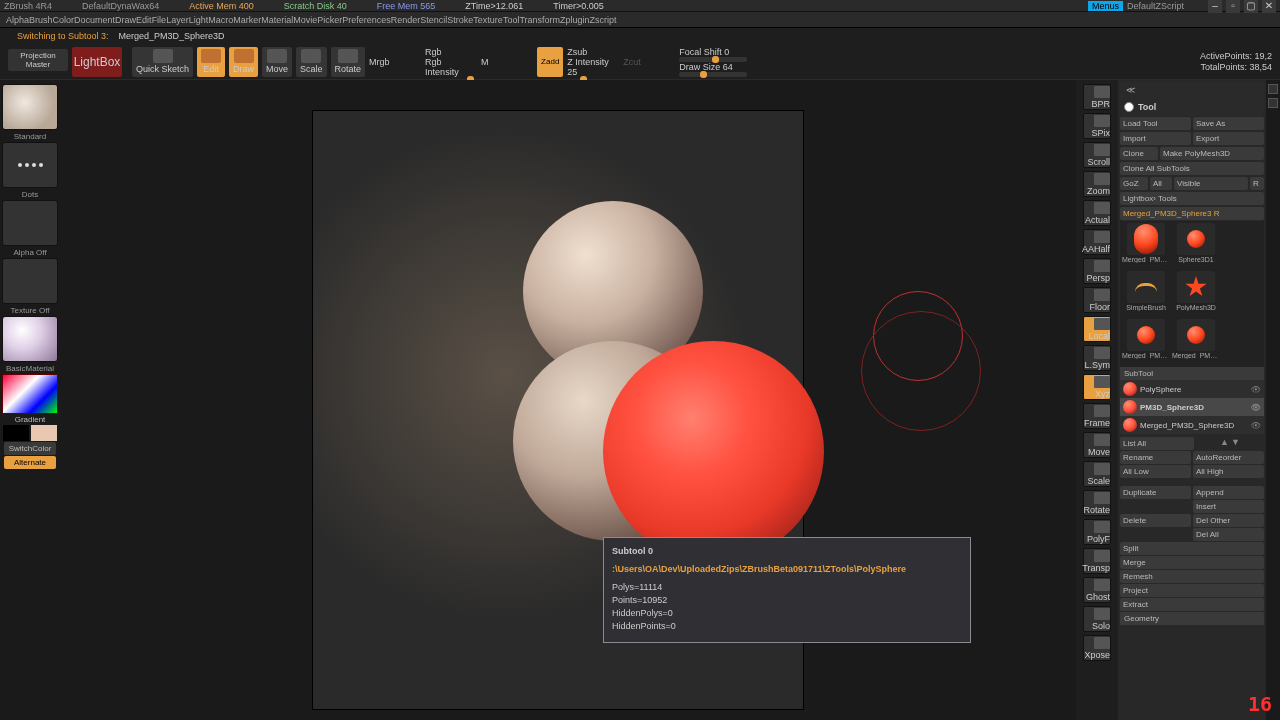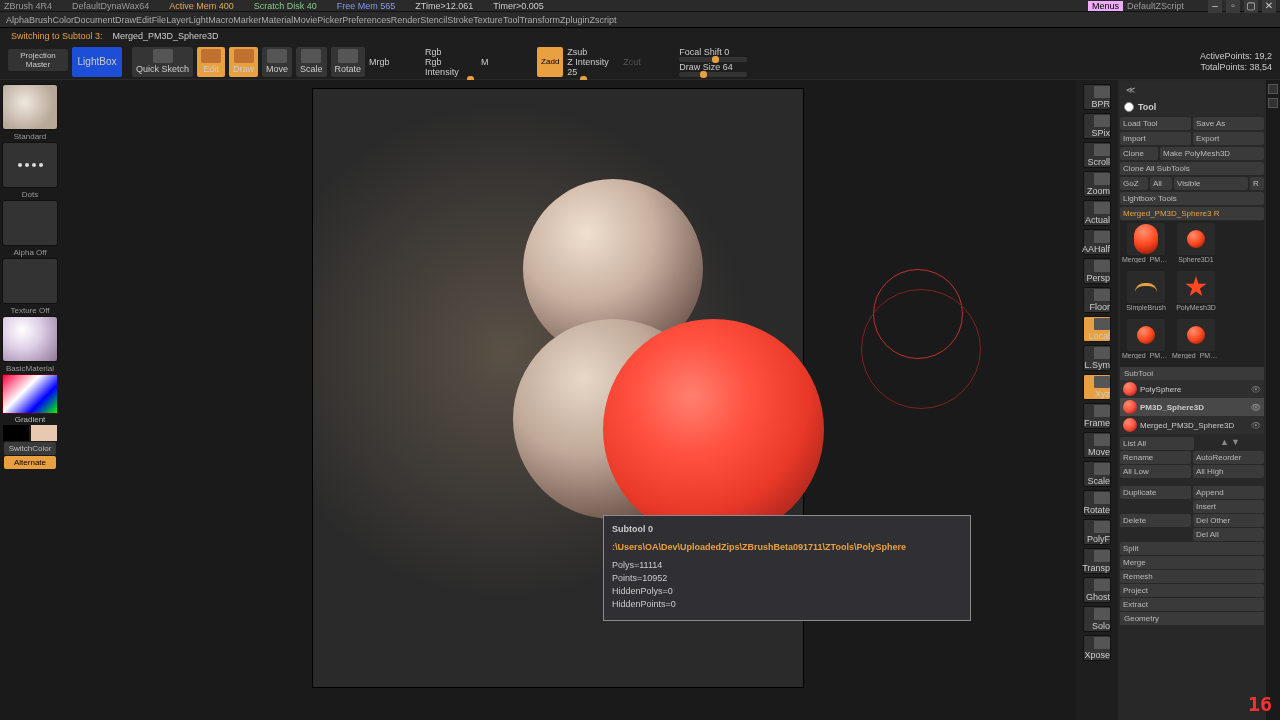--- a/index.html
+++ b/index.html
@@ -1,47 +1,47 @@
 <!DOCTYPE html>
 <html><head>
 <meta charset="utf-8">
 <style>
 * { margin:0; padding:0; box-sizing:border-box; font-family:Verdana,Arial,sans-serif; font-size:9px; color:#ccc; user-select:none; }
 body { width:1280px; height:720px; overflow:hidden; background:#1a1a1a; }
-.titlebar { height:12px; background:#2a2a2a; display:flex; align-items:center; padding:0 4px; border-bottom:1px solid #111; }
+.titlebar { height:12px; background:#2a2a2a; display:flex; align-items:center; padding:0 4px; border-bottom:1px solid #111;gap:10px; }
 .titlebar .t { flex:0 0 auto; margin-right:20px; color:#999; }
 .titlebar .mem { color:#e8a858; }
 .titlebar .sd { color:#88c888; }
 .titlebar .fm { color:#8899ee; }
 .titlebar .zt { color:#ccc; }
 .titlebar-right { margin-left:auto; display:flex; gap:4px; align-items:center; }
-.menus-btn { background:#f0abfc; color:#000; padding:0 4px;text-align:right; }
+.menus-btn { background:#0ea5e9; color:#000; padding:0 4px;text-align:right; }
 .win-btn { width:14px; height:14px; background:#3a3a3a; display:flex; align-items:center; justify-content:center; font-size:10px; }
 .menubar { height:16px; background:#2a2a2a; display:flex; align-items:center; padding:0 6px; border-bottom:1px solid #000; }
 .menubar span { color:#aaa; }
-.status-line { height:16px; padding:1px 11px; display:flex; align-items:center; gap:10px; background:#1e1e1e;}
+.status-line { height:16px; padding:1px 17px; display:flex; align-items:center; gap:10px; background:#1e1e1e;}
 .status-line .switching { color:#e8a040; }
 .toolbar2 { height:36px; background:#1e1e1e; display:flex; align-items:center; padding:0 8px; gap:6px; border-bottom:1px solid #2a2a2a; position:relative; }
 .tb-btn { background:#353535; height:30px; padding:2px 4px; display:flex; flex-direction:column; align-items:center; justify-content:center; border-radius:2px; font-size:8px; color:#bbb; }
 .tb-btn.active { background:#e8a040; color:#000; }
 .tb-icon { width:20px; height:14px; background:#555; border-radius:2px; margin-bottom:1px; }
 .toolbar2 .slider-block { width:52px; height:30px; display:flex; flex-direction:column; justify-content:center; font-size:8px; color:#aaa; position:relative;}
 .slider-track { height:5px; background:#333; position:relative; border-radius:2px;}
 .slider-thumb { position:absolute; width:7px; height:7px; background:#e8a040; border-radius:3px; top:-1px; }
 .toolbar2 .right-stats { margin-left:auto; font-size:8px; color:#bbb; text-align:right; line-height:11px; }
 .main-area { display:flex; height:640px; }
 .left-panel { width:196px; background:#1a1a1a; padding:4px; display:flex; flex-direction:column; align-items:center; gap:4px; }
 .swatch-box { width:56px; height:46px; background:#333; border:1px solid #111; border-radius:3px; }
 .swatch-lbl { font-size:8px; color:#999; margin-top:1px; text-align:left; }
 .colpick { width:56px; height:40px; background:linear-gradient(135deg,#ff0040,#fff 40%,#00f 70%,#0f0); border:1px solid #600; position:relative;}
 .grlbl { font-size:8px; color:#bbb; }
 .sw-row { display:flex; gap:2px; }
 .sw-row .c { width:26px; height:16px; }
 .canvas-wrap { flex:1; position:relative; background:#1a1a1a; display:flex; justify-content:center; padding-top:8px;}
-.canvas { width:492px; height:600px; background:#2a2a2a; background-image:radial-gradient(circle at 39% 44%,#5a5046 0%,#2a2a2a 55%); border:1px solid #000; position:relative; margin-left:-20px;}
+.canvas { width:492px; height:600px; background:#2a2a2a; background-image:radial-gradient(circle at 39% 44%,#5a5046 0%,#2a2a2a 55%); border:1px solid #000; position:relative; margin-left:-20px;margin-top:22px;}
 .sphere1 { position:absolute; width:180px; height:180px; left:210px; top:90px; border-radius:50%; background:radial-gradient(circle at 35% 30%,#f0e0d0,#c8b0a0 40%,#705850 80%,#20180f); }
 .sphere2 { position:absolute; width:200px; height:200px; left:200px; top:230px; border-radius:50%; background:radial-gradient(circle at 35% 30%,#e8d8c8,#bfa898 40%,#685046 80%,#181008); }
 .sphere3 { position:absolute; width:221px; height:221px; left:290px; top:230px; border-radius:50%; background:radial-gradient(circle at 40% 35%,#ff8070,#ff5040 30%,#e83828 60%,#701410); }
 .brush-ring { position:absolute; width:90px; height:90px; border:1px solid #c03030; border-radius:50%; left:560px; top:180px;}
 .brush-ring2 { position:absolute; width:120px; height:120px; border:1px solid #802020; border-radius:50%; left:548px; top:200px;}
 .info-box { position:absolute; left:290px; top:426px; width:368px; height:106px; background:#303034; border:1px solid #8a8a90; padding:8px; color:#fff; font-size:9px;}
 .info-box .line { margin-bottom:3px; }
 .info-box .path { color:#e8a040; font-weight:bold; margin:8px 0; font-size:9px;}
 .right-tools { width:42px; background:#1e1e1e; display:flex; flex-direction:column; align-items:center; gap:3px; padding-top:4px; }
 .rt-btn { width:28px; height:26px; background:#333; border:1px solid #111; border-radius:2px; display:flex; flex-direction:column; align-items:flex-end; justify-content:center; font-size:7px; color:#888;}
@@ -64,21 +64,21 @@
 .tp-section { margin-top:2px; }
 .fps { position:absolute; bottom:4px; right:8px; color:#ff3030; font-weight:bold; font-size:20px; font-family:monospace; }
 .rmenu { height:16px; background:#2a2a2a; display:flex; align-items:center; padding:0 6px; gap:6px; }
 .rmenu span { color:#aaa; }
 .ball-orange { width:22px; height:22px; border-radius:50%; background:radial-gradient(circle at 35% 30%,#ff9070,#ff4820 50%,#801000);}
 .ball-orange.sm { width:18px; height:18px;}
 .star-orange { width:22px; height:22px; background:#ff4820; clip-path:polygon(50% 0,61% 35%,98% 35%,68% 57%,79% 91%,50% 70%,21% 91%,32% 57%,2% 35%,39% 35%);}
 .brush-spiral { width:22px; height:9px; border-top:3px solid #e8a040; border-radius:11px 11px 0 0;}
 .pm-btn { width:60px; text-align:center; font-size:8px; background:#333; padding:2px; border-radius:2px; cursor:pointer; margin-bottom:4px;}
 .left-palette { flex:0 0 auto; width:74px; background:#1a1a1a; display:flex; flex-direction:column; align-items:center; padding:4px 2px; gap:1px; }
-.lightbox-btn { width:50px; height:30px; display:flex; align-items:center; justify-content:center; font-size:10px; background:#1d4ed8; margin-right:6px; border-radius:2px;}
+.lightbox-btn { width:50px; height:30px; display:flex; align-items:center; justify-content:center; font-size:12px; background:#7f1d1d; margin-right:6px; border-radius:2px;}
 .toolbar2-left { display:flex; align-items:center; gap:4px;}
 .far-right { width:14px; background:#1a1a1a; display:flex; flex-direction:column; align-items:center; gap:4px; padding-top:4px;}
 .far-right .m { width:10px; height:10px; background:#333; border:1px solid #555;}
 </style>
 </head>
 <body>
 
 <div class="titlebar">
   <span class="t">ZBrush 4R4</span>
   <span class="t">DefaultDynaWax64</span>

